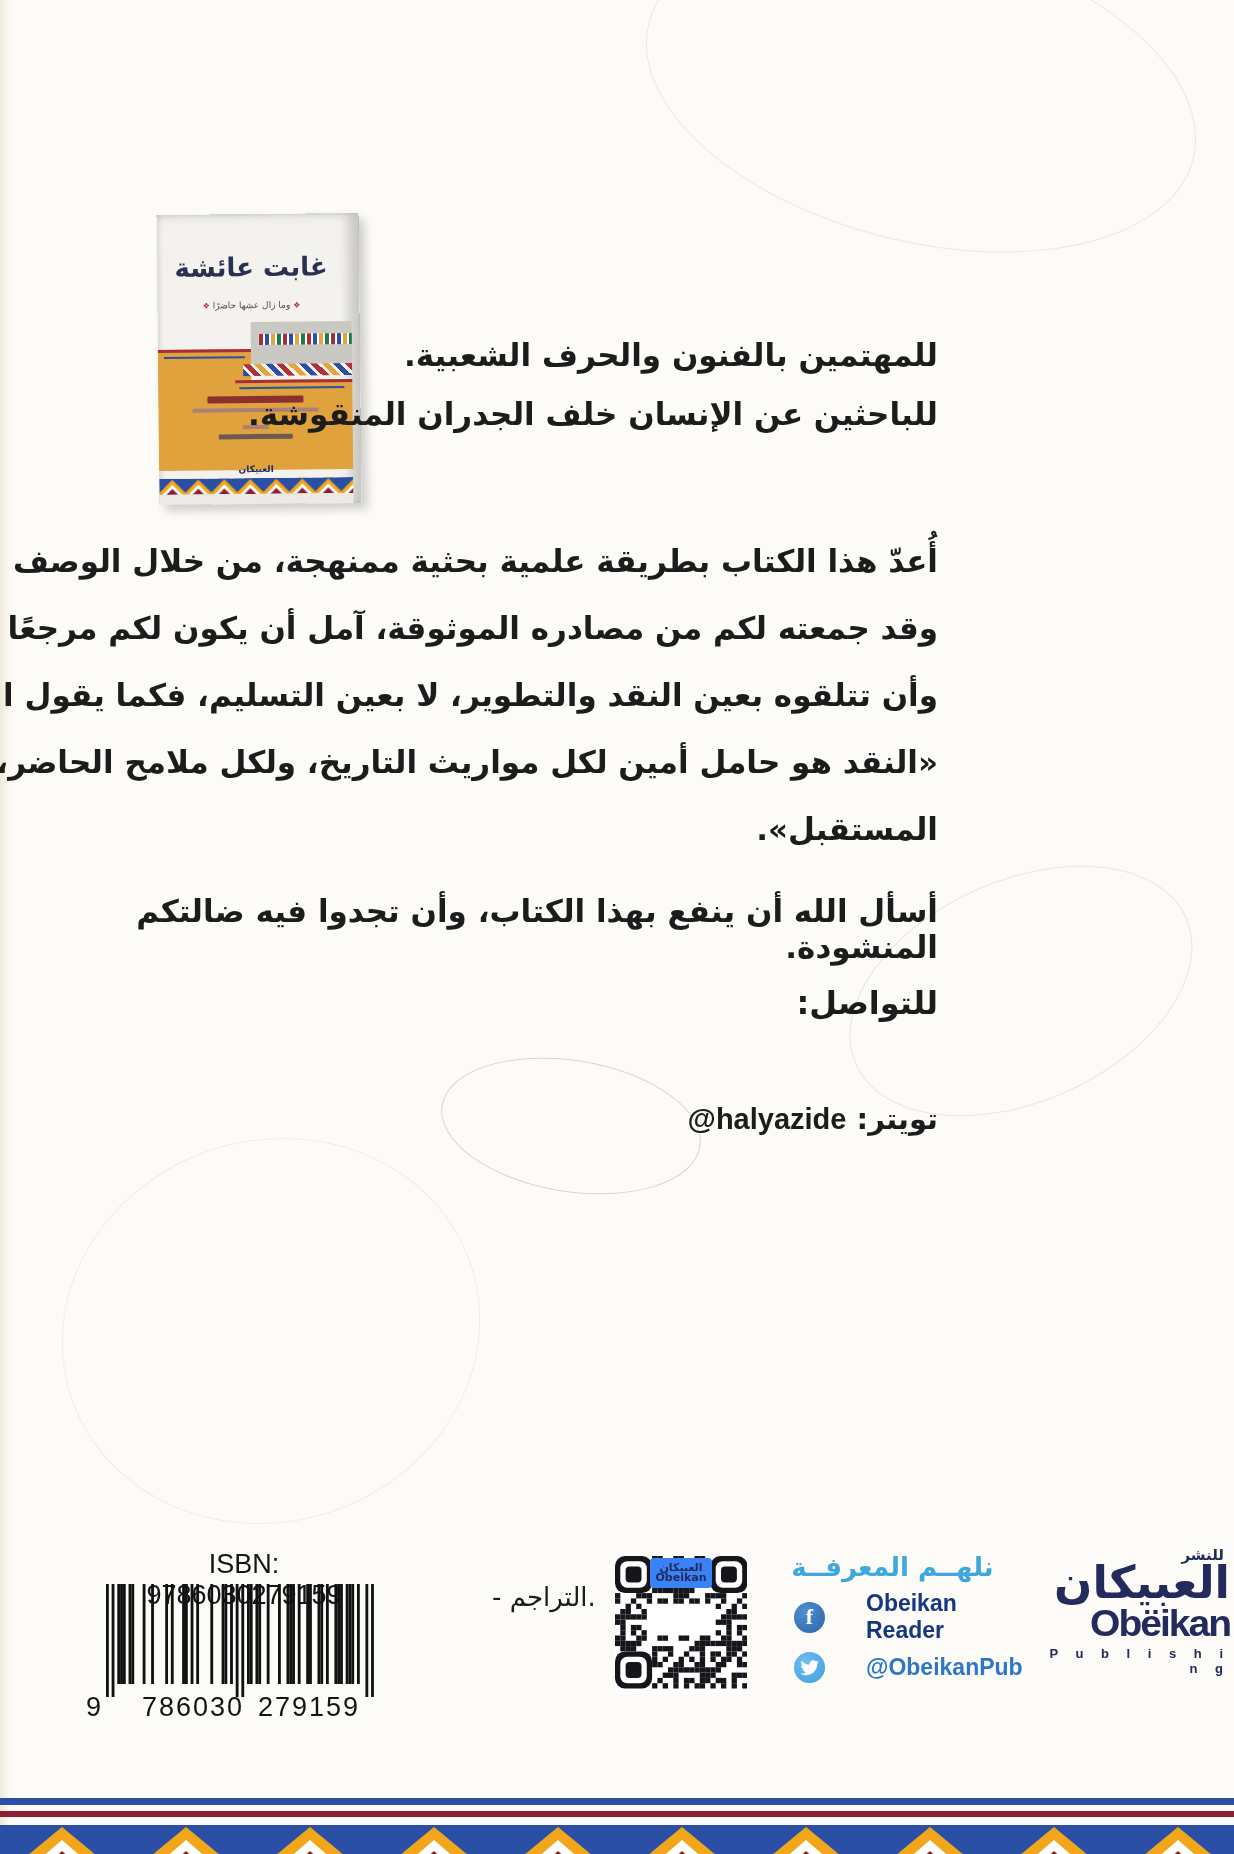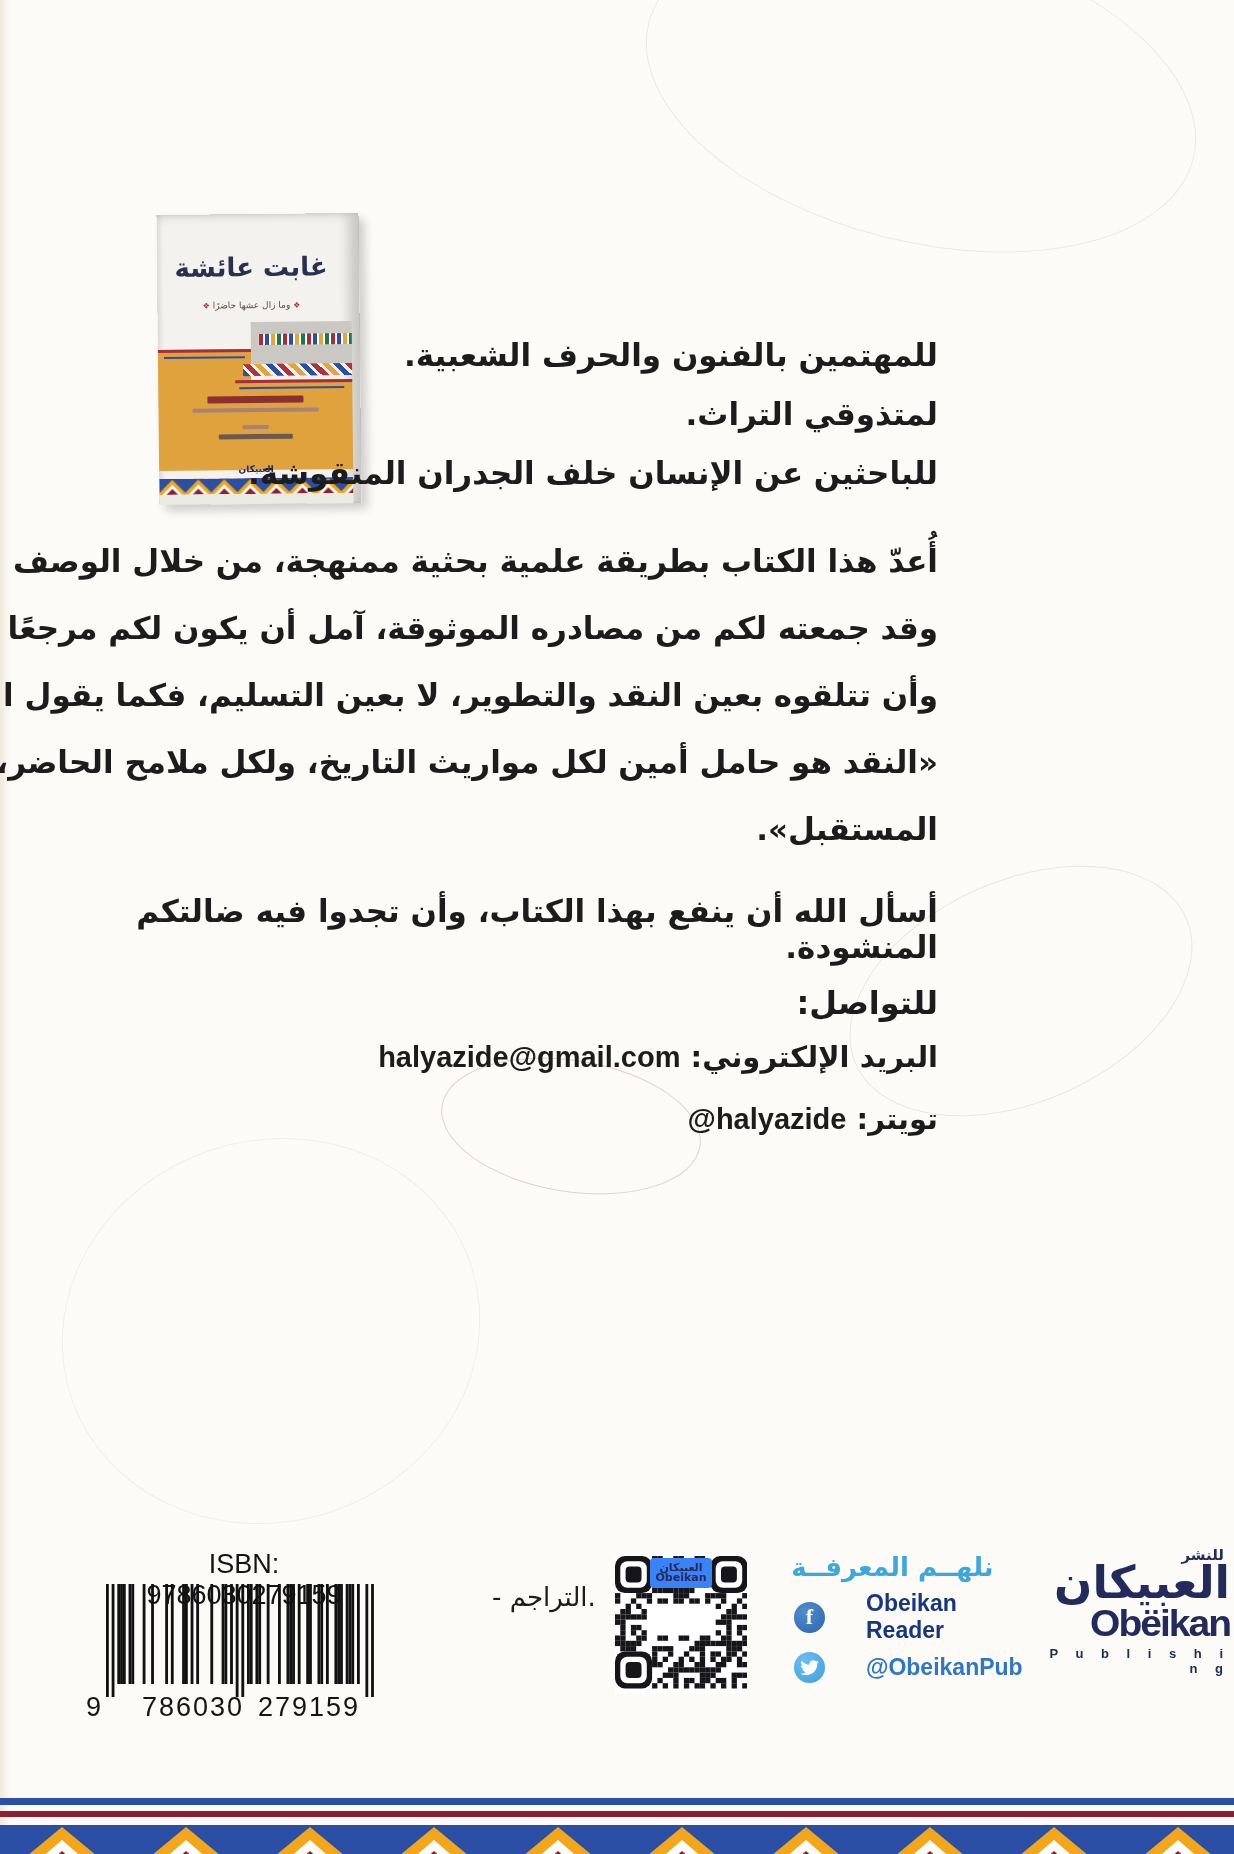--- a/index.html
+++ b/index.html
@@ -112,40 +112,35 @@
           <polygon points="13,10 19,16 7,16" fill="#8e1f33"></polygon>
         </pattern>
       </defs>
       <rect width="194" height="16" fill="url(#zzm)"></rect>
     </svg>
     <div class="book-bottom"></div>
   </div>
 
   <div class="intro ar">
     <div>للمهتمين بالفنون والحرف الشعبية.</div>
-    <div>لمتذوقي التراث.</div>
     <div>للباحثين عن الإنسان خلف الجدران المنقوشة.</div>
   </div>
 
   <div class="para ar">
     <div class="jline">أُعدّ هذا الكتاب بطريقة علمية بحثية ممنهجة، من خلال الوصف والتحليل الدقيق،</div>
     <div class="jline">وقد جمعته لكم من مصادره الموثوقة، آمل أن يكون لكم مرجعًا فنيًّا وتاريخيًّا وإنسانيًّا،</div>
     <div class="jline">وأن تتلقوه بعين النقد والتطوير، لا بعين التسليم، فكما يقول الأستاذ أمين مرسي:</div>
     <div class="jline">«النقد هو حامل أمين لكل مواريث التاريخ، ولكل ملامح الحاضر، ولكل عوامل تشكيل</div>
     <div class="rline">المستقبل».</div>
   </div>
 
   <div class="closing ar">أسأل الله أن ينفع بهذا الكتاب، وأن تجدوا فيه ضالتكم المنشودة.</div>
 
   <div class="contact-h ar">للتواصل:</div>
 
-  <div class="cline ar" style="top:1040px;">
-    <span>البريد الإلكتروني:</span>
-    <span class="latin" dir="ltr">halyazide@gmail.com</span>
-  </div>
   <div class="cline ar" style="top:1102px;">
     <span>تويتر:</span>
     <span class="latin" dir="ltr">@halyazide</span>
   </div>
 
   <div class="isbn">ISBN: 9786030279159</div>
   <svg id="barcode" width="270" height="118">
       <rect x="0.00" y="0" width="2.82" height="113" fill="#111"></rect>
       <rect x="5.64" y="0" width="2.82" height="113" fill="#111"></rect>
       <rect x="11.28" y="0" width="2.82" height="100" fill="#111"></rect>

